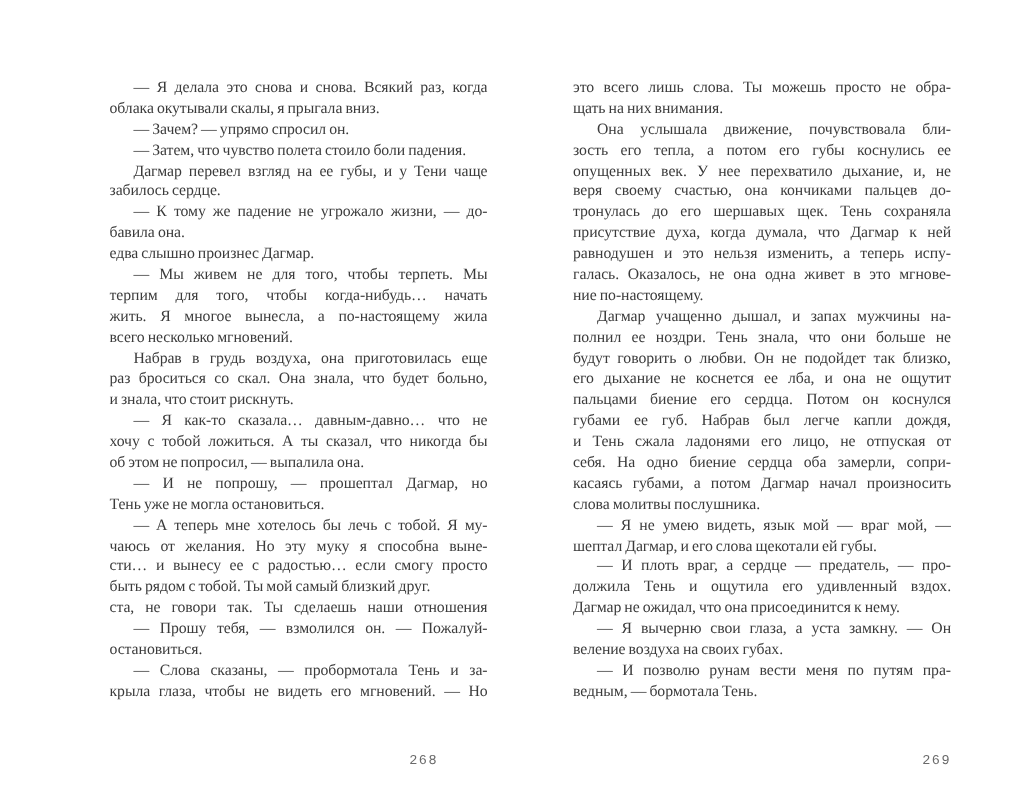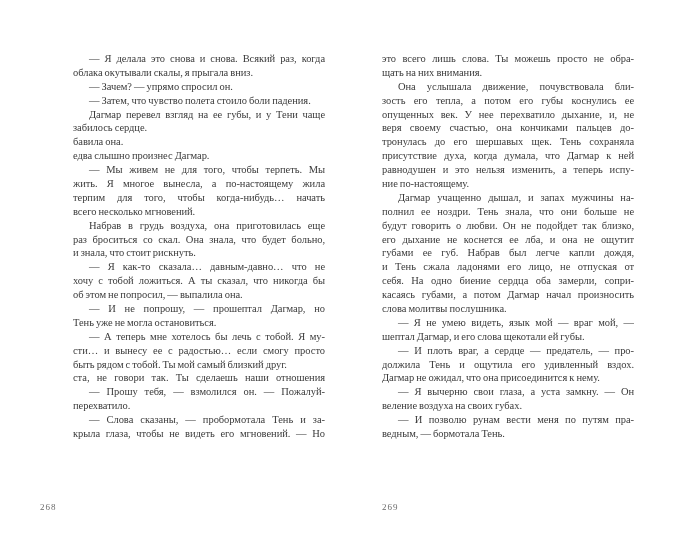--- a/index.html
+++ b/index.html
@@ -36,78 +36,82 @@
   .line.end {
     text-align-last: left;
   }
   .line.indent {
     text-indent: 16px;
   }
   .pagenum {
     position: absolute;
     top: 502px;
     width: 252px;
-    text-align: left;
-    font-family: Liberation Serif, serif;
+    text-align: right;
+    font-family: Liberation Mono, monospace;
     font-size: 9px;
     color: var(--folio, #6a6a6a);
     letter-spacing: 1px;
   }
   .pagenum.left { left: 40px; }
   .pagenum.right { left: 382px; }
 </style>
 </head>
 <body style="--paper: #ffffff; --ink: #3b3b3b; --folio: #6a6a6a;">
 
 <div class="page-text left">
     <div class="line indent">— Я делала это снова и снова. Всякий раз, когда</div>
     <div class="line end">облака окутывали скалы, я прыгала вниз.</div>
     <div class="line indent end">— Зачем? — упрямо спросил он.</div>
     <div class="line indent end">— Затем, что чувство полета стоило боли падения.</div>
     <div class="line indent">Дагмар перевел взгляд на ее губы, и у Тени чаще</div>
     <div class="line end">забилось сердце.</div>
+    <div class="line indent">— К тому же падение не угрожало жизни, — до-</div>
     <div class="line end">бавила она.</div>
     <div class="line end">едва слышно произнес Дагмар.</div>
     <div class="line indent">— Мы живем не для того, чтобы терпеть. Мы</div>
+    <div class="line">терпим для того, чтобы когда-нибудь… начать</div>
     <div class="line">жить. Я многое вынесла, а по-настоящему жила</div>
-    <div class="line">терпим для того, чтобы когда-нибудь… начать</div>
     <div class="line end">всего несколько мгновений.</div>
     <div class="line indent">Набрав в грудь воздуха, она приготовилась еще</div>
     <div class="line">раз броситься со скал. Она знала, что будет больно,</div>
     <div class="line end">и знала, что стоит рискнуть.</div>
     <div class="line indent">— Я как-то сказала… давным-давно… что не</div>
     <div class="line">хочу с тобой ложиться. А ты сказал, что никогда бы</div>
     <div class="line end">об этом не попросил, — выпалила она.</div>
     <div class="line indent">— И не попрошу, — прошептал Дагмар, но</div>
     <div class="line end">Тень уже не могла остановиться.</div>
     <div class="line indent">— А теперь мне хотелось бы лечь с тобой. Я му-</div>
+    <div class="line">чаюсь от желания. Но эту муку я способна выне-</div>
     <div class="line">сти… и вынесу ее с радостью… если смогу просто</div>
     <div class="line end">быть рядом с тобой. Ты мой самый близкий друг.</div>
     <div class="line">ста, не говори так. Ты сделаешь наши отношения</div>
     <div class="line indent">— Прошу тебя, — взмолился он. — Пожалуй-</div>
-    <div class="line end">перехватило.</div>
+    <div class="line end">остановиться.</div>
     <div class="line indent">— Слова сказаны, — пробормотала Тень и за-</div>
     <div class="line">крыла глаза, чтобы не видеть его мгновений. — Но</div>
   </div>
 
 <div class="page-text right">
     <div class="line">это всего лишь слова. Ты можешь просто не обра-</div>
     <div class="line end">щать на них внимания.</div>
     <div class="line indent">Она услышала движение, почувствовала бли-</div>
     <div class="line">зость его тепла, а потом его губы коснулись ее</div>
     <div class="line">опущенных век. У нее перехватило дыхание, и, не</div>
     <div class="line">веря своему счастью, она кончиками пальцев до-</div>
     <div class="line">тронулась до его шершавых щек. Тень сохраняла</div>
     <div class="line">присутствие духа, когда думала, что Дагмар к ней</div>
     <div class="line">равнодушен и это нельзя изменить, а теперь испу-</div>
+    <div class="line">галась. Оказалось, не она одна живет в это мгнове-</div>
     <div class="line end">ние по-настоящему.</div>
     <div class="line indent">Дагмар учащенно дышал, и запах мужчины на-</div>
     <div class="line">полнил ее ноздри. Тень знала, что они больше не</div>
     <div class="line">будут говорить о любви. Он не подойдет так близко,</div>
     <div class="line">его дыхание не коснется ее лба, и она не ощутит</div>
+    <div class="line">пальцами биение его сердца. Потом он коснулся</div>
     <div class="line">губами ее губ. Набрав был легче капли дождя,</div>
     <div class="line">и Тень сжала ладонями его лицо, не отпуская от</div>
     <div class="line">себя. На одно биение сердца оба замерли, сопри-</div>
     <div class="line">касаясь губами, а потом Дагмар начал произносить</div>
     <div class="line end">слова молитвы послушника.</div>
     <div class="line indent">— Я не умею видеть, язык мой — враг мой, —</div>
     <div class="line end">шептал Дагмар, и его слова щекотали ей губы.</div>
     <div class="line indent">— И плоть враг, а сердце — предатель, — про-</div>
     <div class="line">должила Тень и ощутила его удивленный вздох.</div>
     <div class="line end">Дагмар не ожидал, что она присоединится к нему.</div>

